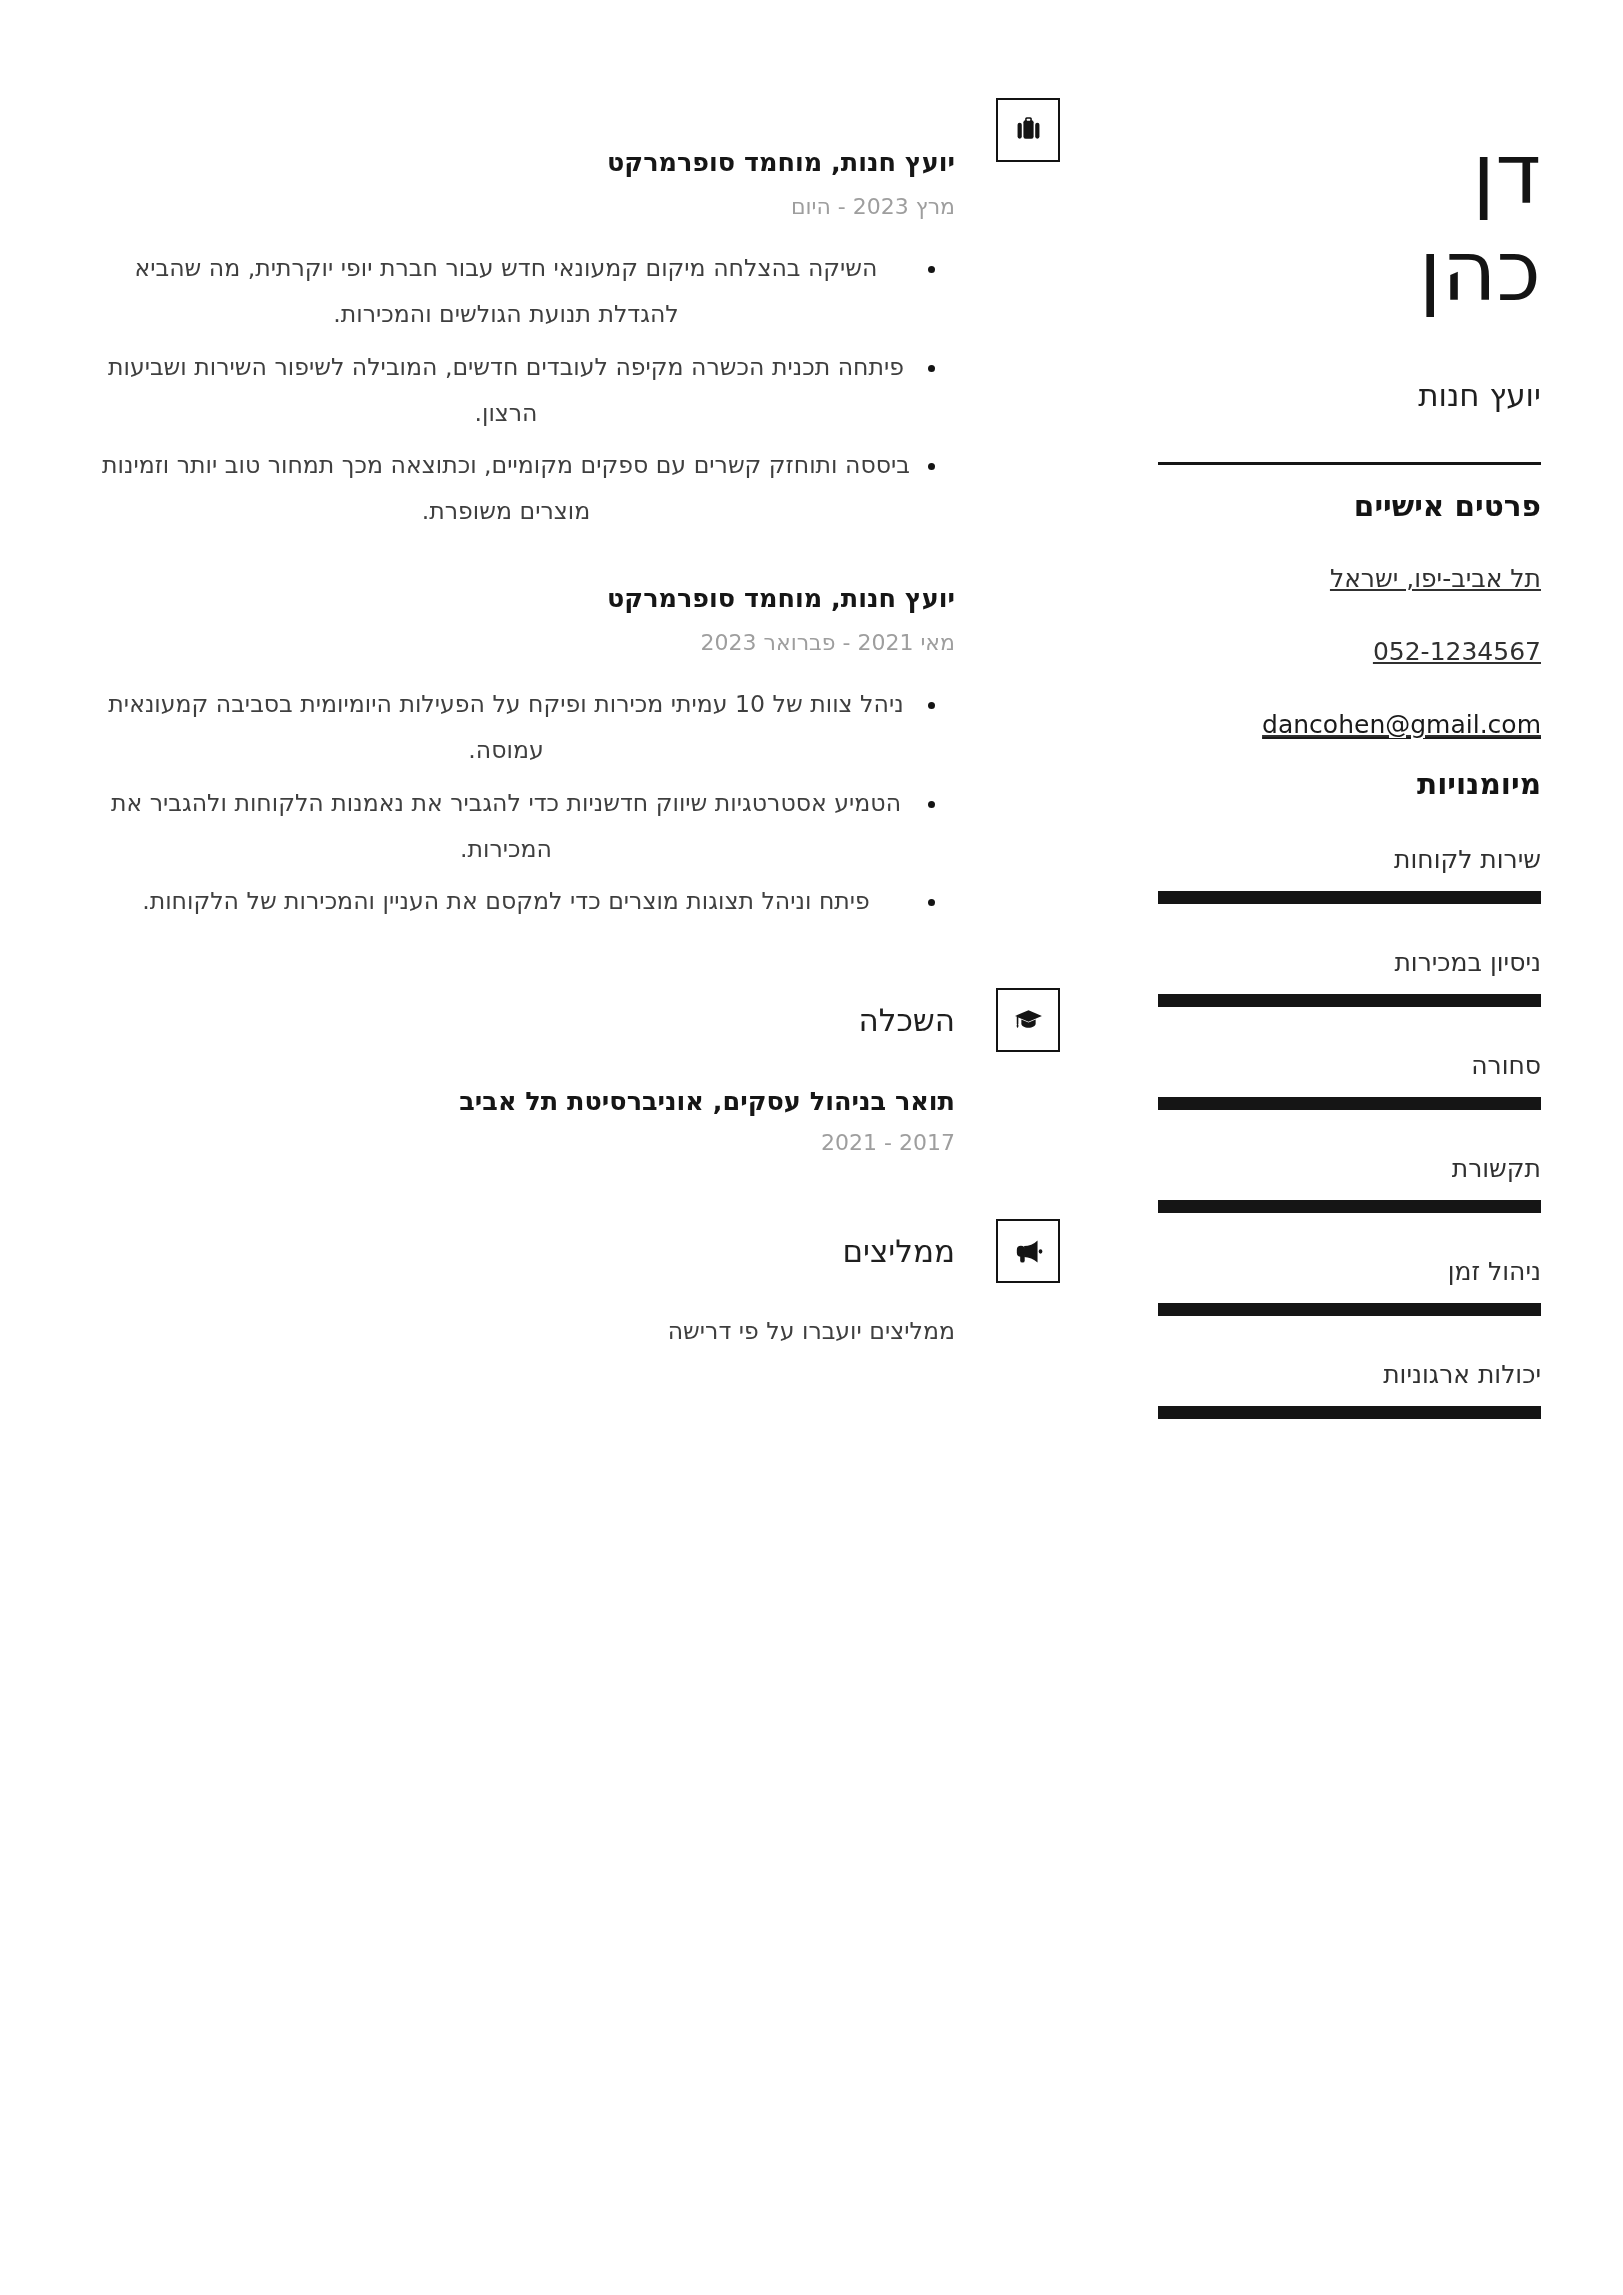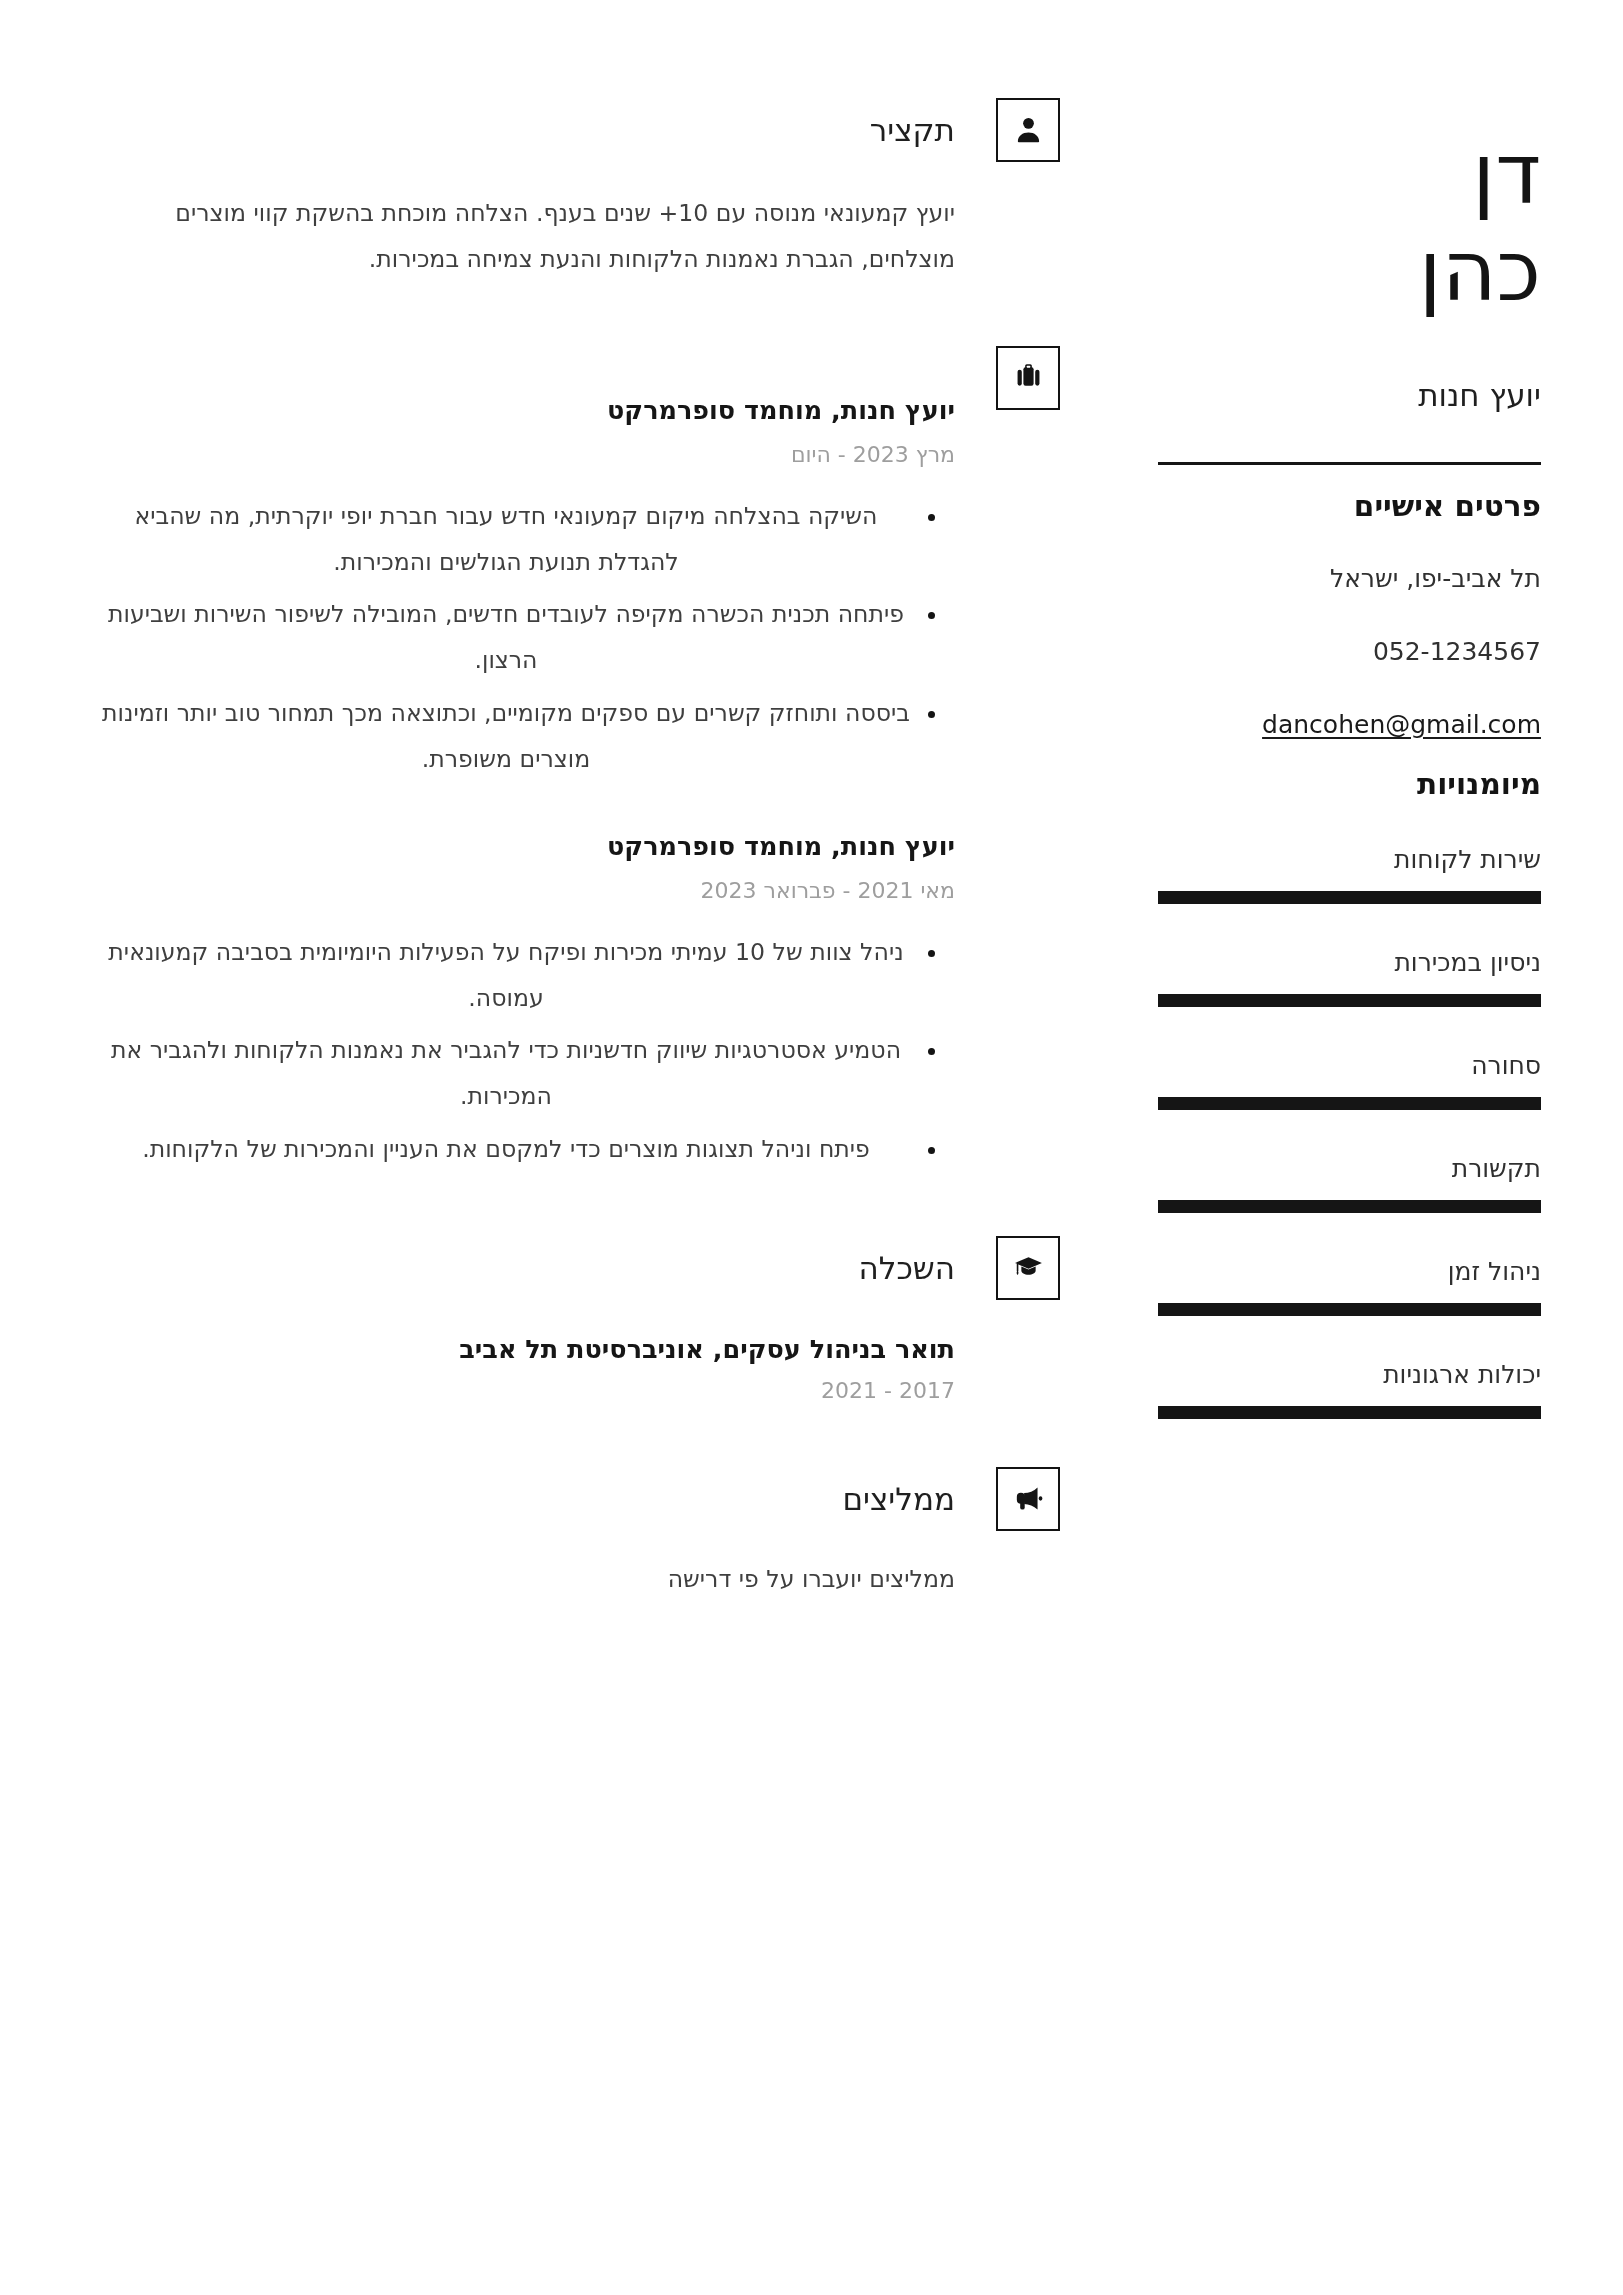--- a/index.html
+++ b/index.html
@@ -13,21 +13,21 @@
     padding:98px 82px 0 98px;
     display:grid;grid-template-columns:383px 1fr;column-gap:98px;
     direction:rtl;
   }
   
   .sidebar{display:block;}
   .name{font-size:84px;line-height:1.16;font-weight:500;color:#141414;margin-top:27.5px;}
   .person-title{font-size:31px;color:#1f1f1f;margin-top:36px;}
   .divider{border:none;border-top:3.3px solid #151515;margin:49px 0 0 0;width:100%;}
   .sb-header{font-size:29.5px;font-weight:700;color:#141414;}
-  .sb-item{font-size:25px;color:#303030;margin-top:38px;line-height:1.4;}
+  .sb-item{font-size:25px;color:#303030;margin-top:38px;line-height:1.4;text-decoration:underline;}
   .sb-item a{color:#1a1a1a;text-decoration:underline;text-underline-offset:3.9px;}
   .skill{margin-top:44px;}
   .skill-label{font-size:25px;color:#303030;}
   .skill-bar-track{margin-top:17px;width:100%;}
   .skill-bar{height:13px;background:#151515;}
   
   .section{display:grid;grid-template-columns:64px 1fr;column-gap:41px;margin-bottom:64px;}
   .icon-box{
     grid-column:1;width:64px;height:64px;box-sizing:border-box;
     border:2.6px solid #131313;display:flex;align-items:center;justify-content:center;
@@ -105,34 +105,20 @@
     <div class="skill">
       <div class="skill-label">יכולות ארגוניות</div>
       <div class="skill-bar-track">
           <div class="skill-bar" style="width: 100%;"></div>
         </div>
     </div>
   </aside>
 
   <main>
 
-    <section class="section">
-      <div class="icon-box">
-        <span>
-          <svg viewBox="0 0 24 24" fill="#141414" xmlns="http://www.w3.org/2000/svg">
-            <circle cx="12" cy="7.1" r="3.7"></circle>
-            <path d="M4.7 19.6c0-3.9 3.3-6.2 7.3-6.2s7.3 2.3 7.3 6.2c0 .3-.3.5-.6.5H5.3c-.3 0-.6-.2-.6-.5z"></path>
-          </svg>
-        </span>
-      </div>
-      <h2 class="section-title">תקציר</h2>
-      <div class="section-body">
-        <p class="summary-text">יועץ קמעונאי מנוסה עם 10+ שנים בענף. הצלחה מוכחת בהשקת קווי מוצרים מוצלחים, הגברת נאמנות הלקוחות והנעת צמיחה במכירות.</p>
-      </div>
-    </section>
 
     <section class="section">
       <div class="icon-box">
         <span>
           <svg viewBox="0 0 24 24" xmlns="http://www.w3.org/2000/svg">
             <rect x="4.5" y="6.6" width="2.9" height="11" rx="1.45" fill="#141414"></rect>
             <rect x="16.6" y="6.6" width="2.9" height="11" rx="1.45" fill="#141414"></rect>
             <rect x="9.7" y="2.9" width="4.6" height="4" rx="1.1" fill="#141414"></rect>
             <rect x="8.5" y="4.9" width="7" height="12.7" rx="1.5" fill="#141414"></rect>
             <rect x="10.85" y="3.95" width="2.3" height="1.35" rx="0.35" fill="#ffffff"></rect>

